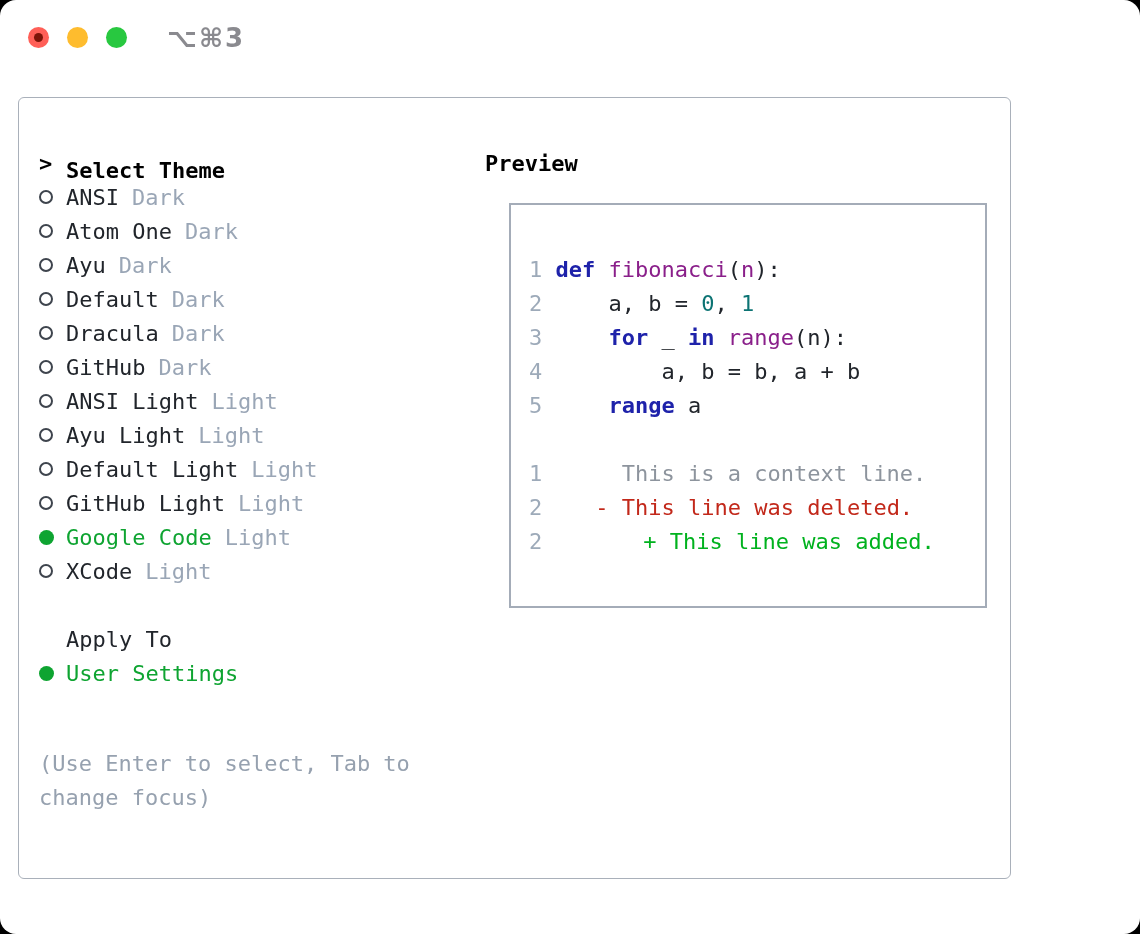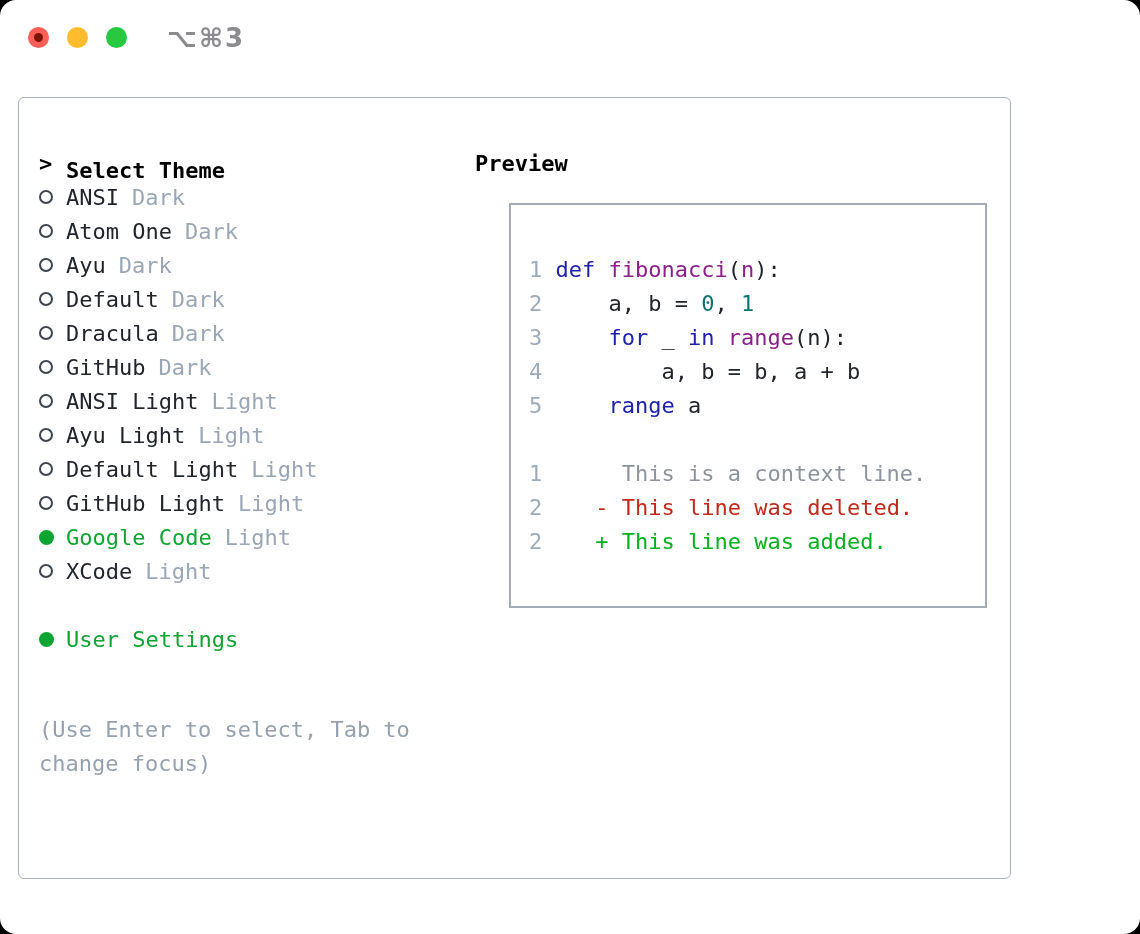--- a/index.html
+++ b/index.html
@@ -48,39 +48,39 @@
     border:2px solid var(--radio-outline); box-sizing:border-box;
   }
   .radio.sel { border:none; background:var(--selected-green); width:15px; height:15px; }
   .hdr { font-weight:bold; color:#000;margin-top:14px; }
   .name { }
   .name.sel { color:var(--selected-green); }
   .tag { color:var(--tag-gray); margin-left:13px;text-align:center; }
   .hint { color:var(--hint-gray);margin-top:44px; }
   
   .preview-title {
-    position:absolute; left:456px; top:48px; height:34px; display:flex;
+    position:absolute; left:466px; top:48px; height:34px; display:flex;
     align-items:center; font-size:22px; font-weight:bold; color:#000;
   }
   .preview-box {
     position:absolute; left:490px; top:105px; width:478px; height:405px;
     border:2px solid var(--preview-border); box-sizing:border-box;
     padding:48px 0 0 18px; overflow:hidden; background:#fff;
   }
   .code-row {
     white-space:pre; font-size:22px; line-height:34px; min-height:34px;
   }
   .tok-ln  { color:var(--line-number-gray); }
   .tok-pl  { color:var(--text-dark); }
-  .tok-kw  { color:var(--keyword-blue); }
+  .tok-kw  { color:var(--keyword-blue);font-weight:bold; }
   .tok-fn  { color:var(--title-purple); }
   .tok-num { color:var(--number-teal); }
   .tok-ctx { color:var(--context-gray); }
   .tok-del { color:var(--deleted-red); }
-  .tok-add { color:var(--added-green); }
+  .tok-add { color:var(--added-green);margin-left:48px; }
 </style>
 </head>
 <body>
 
 <div class="window">
 
   <div class="titlebar">
     <div class="light light-close">
       <span class="inner-dot"></span>
     </div>
@@ -107,20 +107,24 @@
           <div class="row"><span class="marker"><span class="radio"></span></span><span class="name">ANSI Light</span><span class="tag">Light</span></div>
           <div class="row"><span class="marker"><span class="radio"></span></span><span class="name">Ayu Light</span><span class="tag">Light</span></div>
           <div class="row"><span class="marker"><span class="radio"></span></span><span class="name">Default Light</span><span class="tag">Light</span></div>
           <div class="row"><span class="marker"><span class="radio"></span></span><span class="name">GitHub Light</span><span class="tag">Light</span></div>
           <div class="row"><span class="marker"><span class="radio sel"></span></span><span class="name sel">Google Code</span><span class="tag">Light</span></div>
           <div class="row"><span class="marker"><span class="radio"></span></span><span class="name">XCode</span><span class="tag">Light</span></div>
         </div>
 
       <div class="row"></div>
 
+      <div class="row">
+        <span class="marker"></span>
+        <span>Apply To</span>
+      </div>
 
       <div id="apply-list">
           <div class="row"><span class="marker"><span class="radio sel"></span></span><span class="name sel">User Settings</span></div>
         </div>
 
       <div class="row"></div>
 
       <div id="hint-lines">
           <div class="row"><span class="hint">(Use Enter to select, Tab to</span></div>
           <div class="row"><span class="hint">change focus)</span></div>

